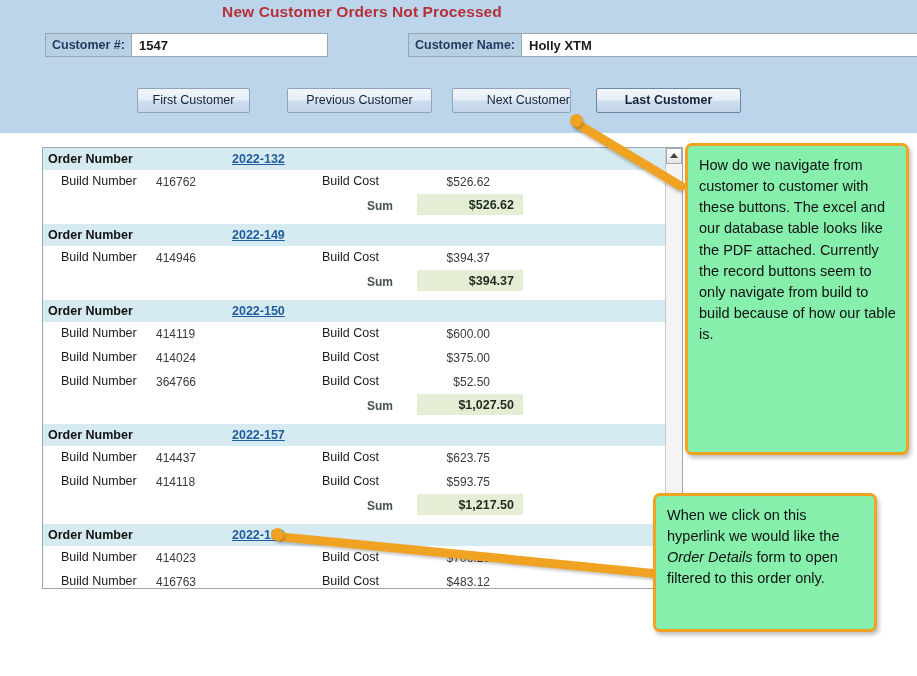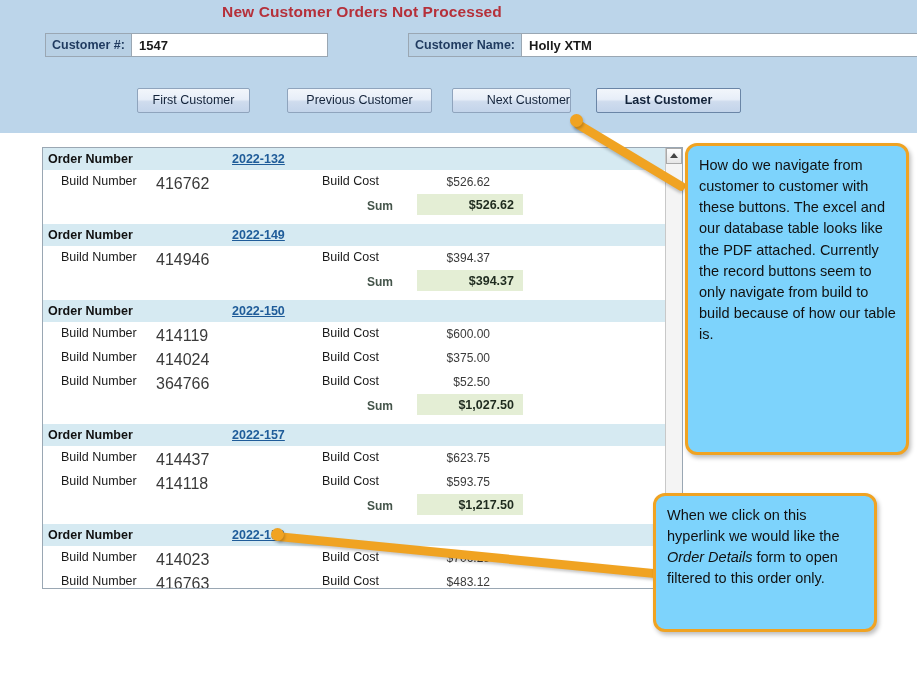--- a/index.html
+++ b/index.html
@@ -120,21 +120,21 @@
     position: relative;
     height: 24px;
     background: #ffffff;
   }
   .build-row .bn-label {
     position: absolute; left: 18px; top: 4px;
     font-size: 12.5px; color: #1a1a1a;
   }
   .build-row .bn-value {
     position: absolute; left: 113px; top: 5px;
-    font-size: 16px; color: #3a3a3a;
+    font-size: 12px; color: #3a3a3a;
   }
   .build-row .bc-label {
     position: absolute; left: 279px; top: 4px;
     font-size: 12.5px; color: #1a1a1a;
   }
   .build-row .bc-value {
     position: absolute; right: 176px; top: 5px;
     font-size: 12px; color: #3a3a3a;
     text-align: right;
   }
@@ -199,23 +199,23 @@
     top: 342px;
     width: 16px; height: 90px;
     background: linear-gradient(to right,#e3e3e3,#cfcfcf);
     border: 1px solid #a9a9a9;
     cursor: pointer;
   }
 
   
   .callout {
     position: absolute;
-    background: #7dd3fc;
+    background: #86efac;
     border: 3px solid #f0a322;
-    border-radius: 12px;
+    border-radius: 7px;
     box-shadow: 2px 3px 4px rgba(0,0,0,0.25);
     padding: 9px 10px 8px 11px;
     font-size: 14.5px;
     line-height: 1.46;
     color: #111111;
   }
   #callout-nav  { left: 685px; top: 143px; width: 224px; height: 312px; }
   #callout-link { left: 653px; top: 493px; width: 224px; height: 139px; }
   .callout em { font-style: italic; }
 

